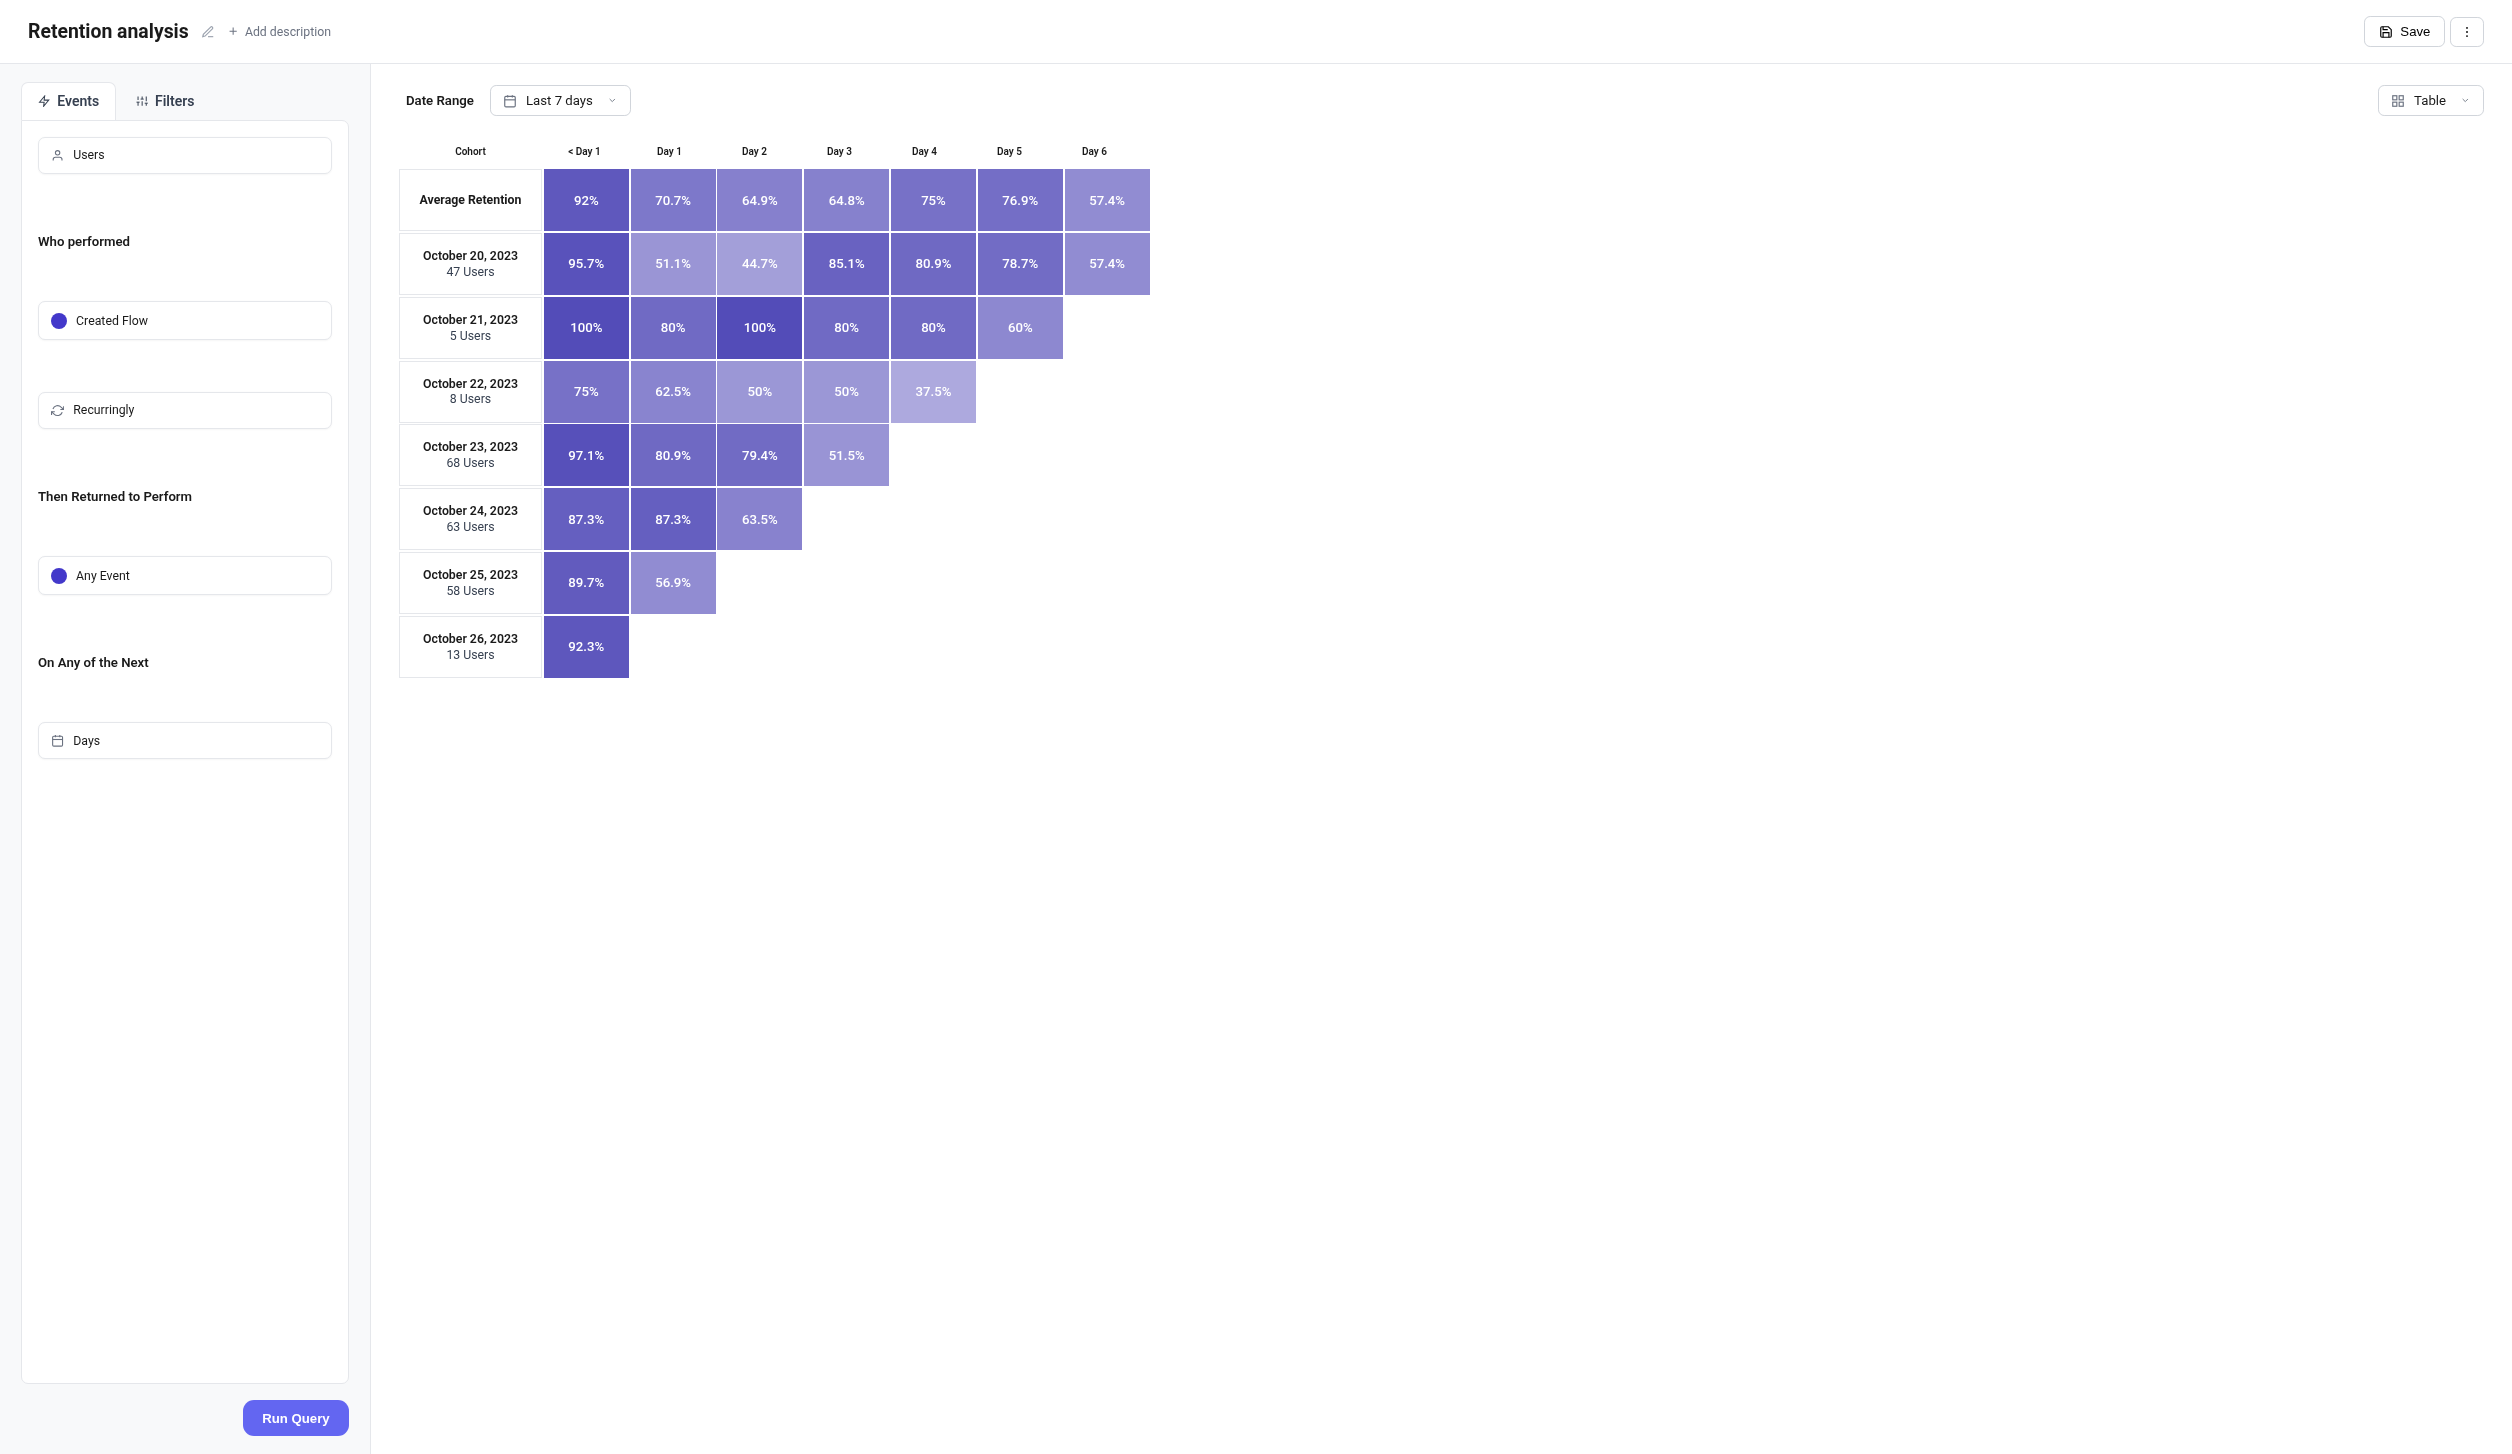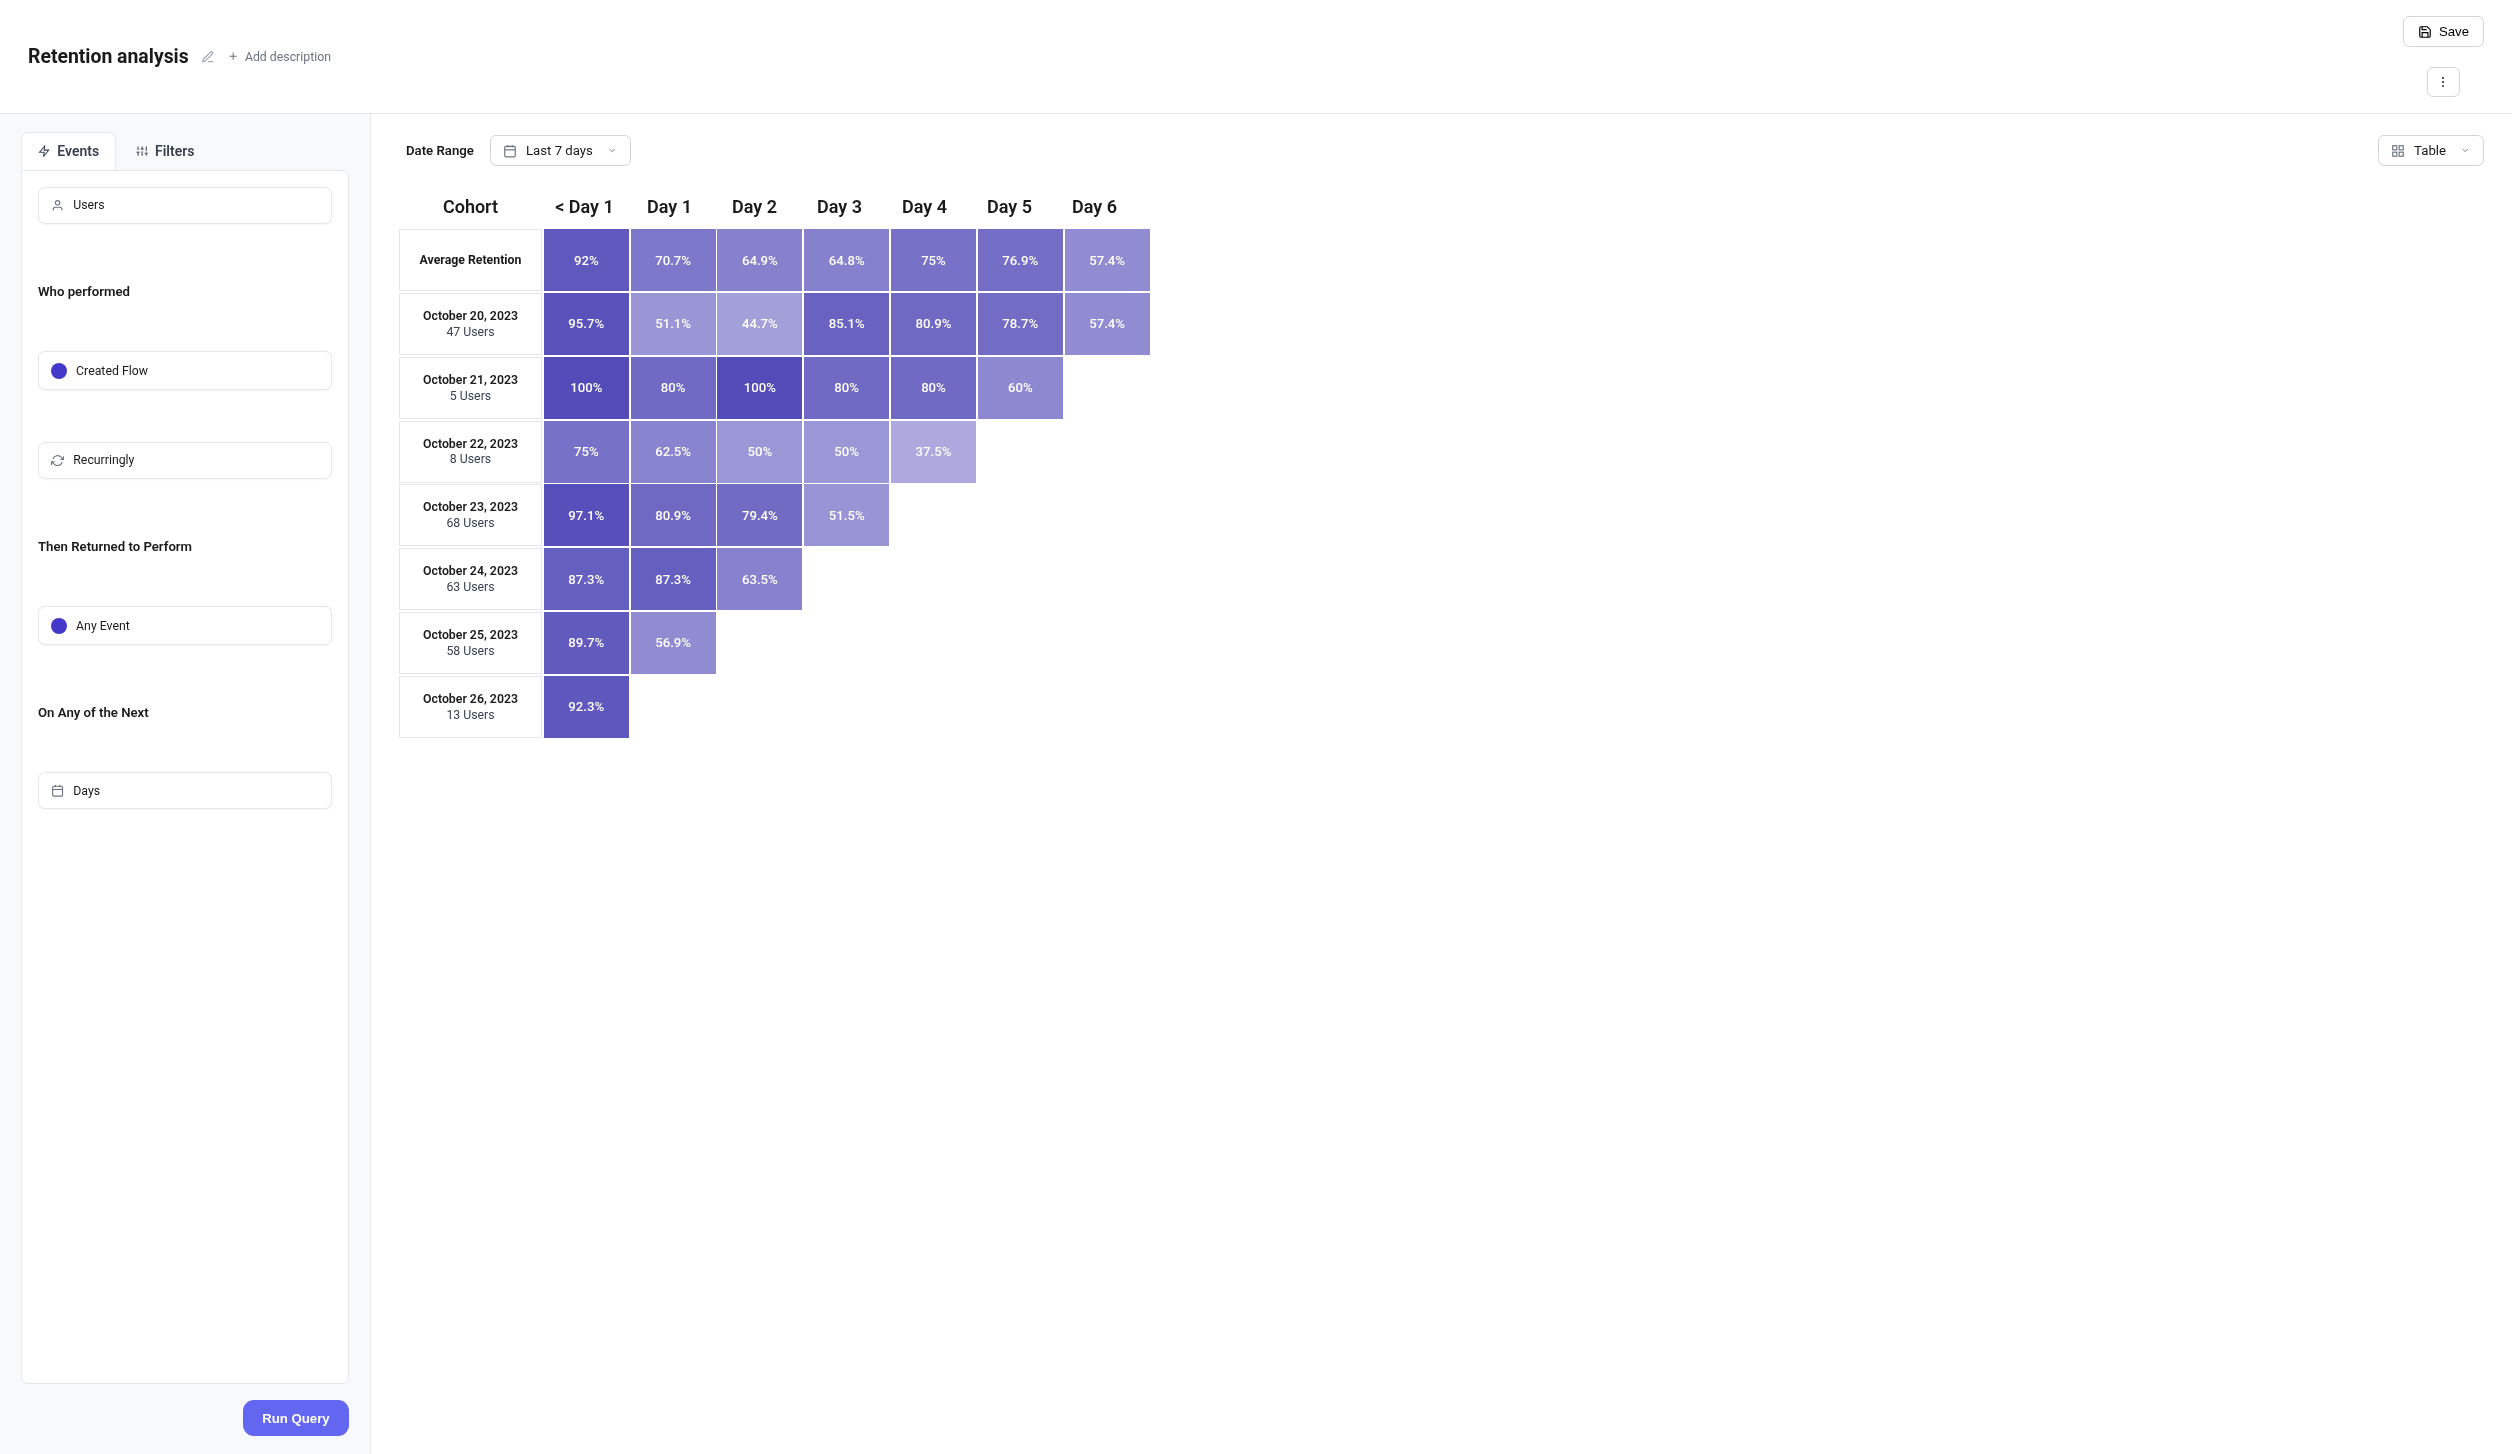--- a/index.html
+++ b/index.html
@@ -11,21 +11,21 @@
 }
 .app { display: flex; flex-direction: column; height: 100vh; }
 .header {
   display: flex; align-items: center; justify-content: space-between;
   padding: 16px 28px; background: #fff; border-bottom: 0.9px solid #e5e7eb;
 }
 .header-left { display: flex; align-items: center; gap: 12.3px; }
 .page-title { font-size: 19.4px; font-weight: 700; }
 .edit-icon { color: #9ca3af; cursor: pointer; display: inline-flex; }
 .add-desc { display: flex; align-items: center; gap: 5.3px; color: #6b7280; cursor: pointer; font-size: 12.3px; }
-.header-right { display: flex; align-items: center; gap: 20px; flex-direction: column; }
+.header-right { display: flex; align-items: flex-end; gap: 5px; }
 .btn {
   display: inline-flex; align-items: center; gap: 7px; padding: 7px 14px;
   border: 0.9px solid #d1d5db; border-radius: 6.2px; background: #fff; cursor: pointer;
   font-size: 13.2px; font-weight: 500;
 }
 .btn-icon-only { padding: 7px 8.8px; }
 .main { display: flex; flex: 1; overflow: hidden; }
 .sidebar {
   width: 370px; padding: 17.6px 21px; display: flex; flex-direction: column;
 }
@@ -59,21 +59,21 @@
 .control-label { font-weight: 600; font-size: 13.2px; padding-left: 7px; }
 .select {
   display: flex; align-items: center; gap: 8.8px; padding: 7px 12.3px;
   border: 0.9px solid #d1d5db; border-radius: 6.2px; background: #fff; cursor: pointer;
   font-size: 13.2px;
 }
 .chev { color: #6b7280; margin-left: 5.3px; }
 .table-wrap { display: inline-block; }
 .ret-header { display: flex; }
 .hcell {
-  width: 85px; text-align: center; font-weight: 600; padding: 12.3px 0; font-size: 18px;
+  width: 85px; text-align: center; font-weight: 600; padding: 12.3px 0; font-size: 10px;
 }
 .hcell.cohort { width: 143px; }
 .ret-row { display: flex; }
 .cohort-cell {
   width: 143px; border: 0.9px solid #e5e7eb; padding: 10.6px 7px;
   display: flex; flex-direction: column; align-items: center; justify-content: center;
   text-align: center; font-size: 12.3px;
 }
 .cohort-cell .date { font-weight: 600; }
 .cohort-cell .users { color: #374151; margin-top: 1.8px; }

